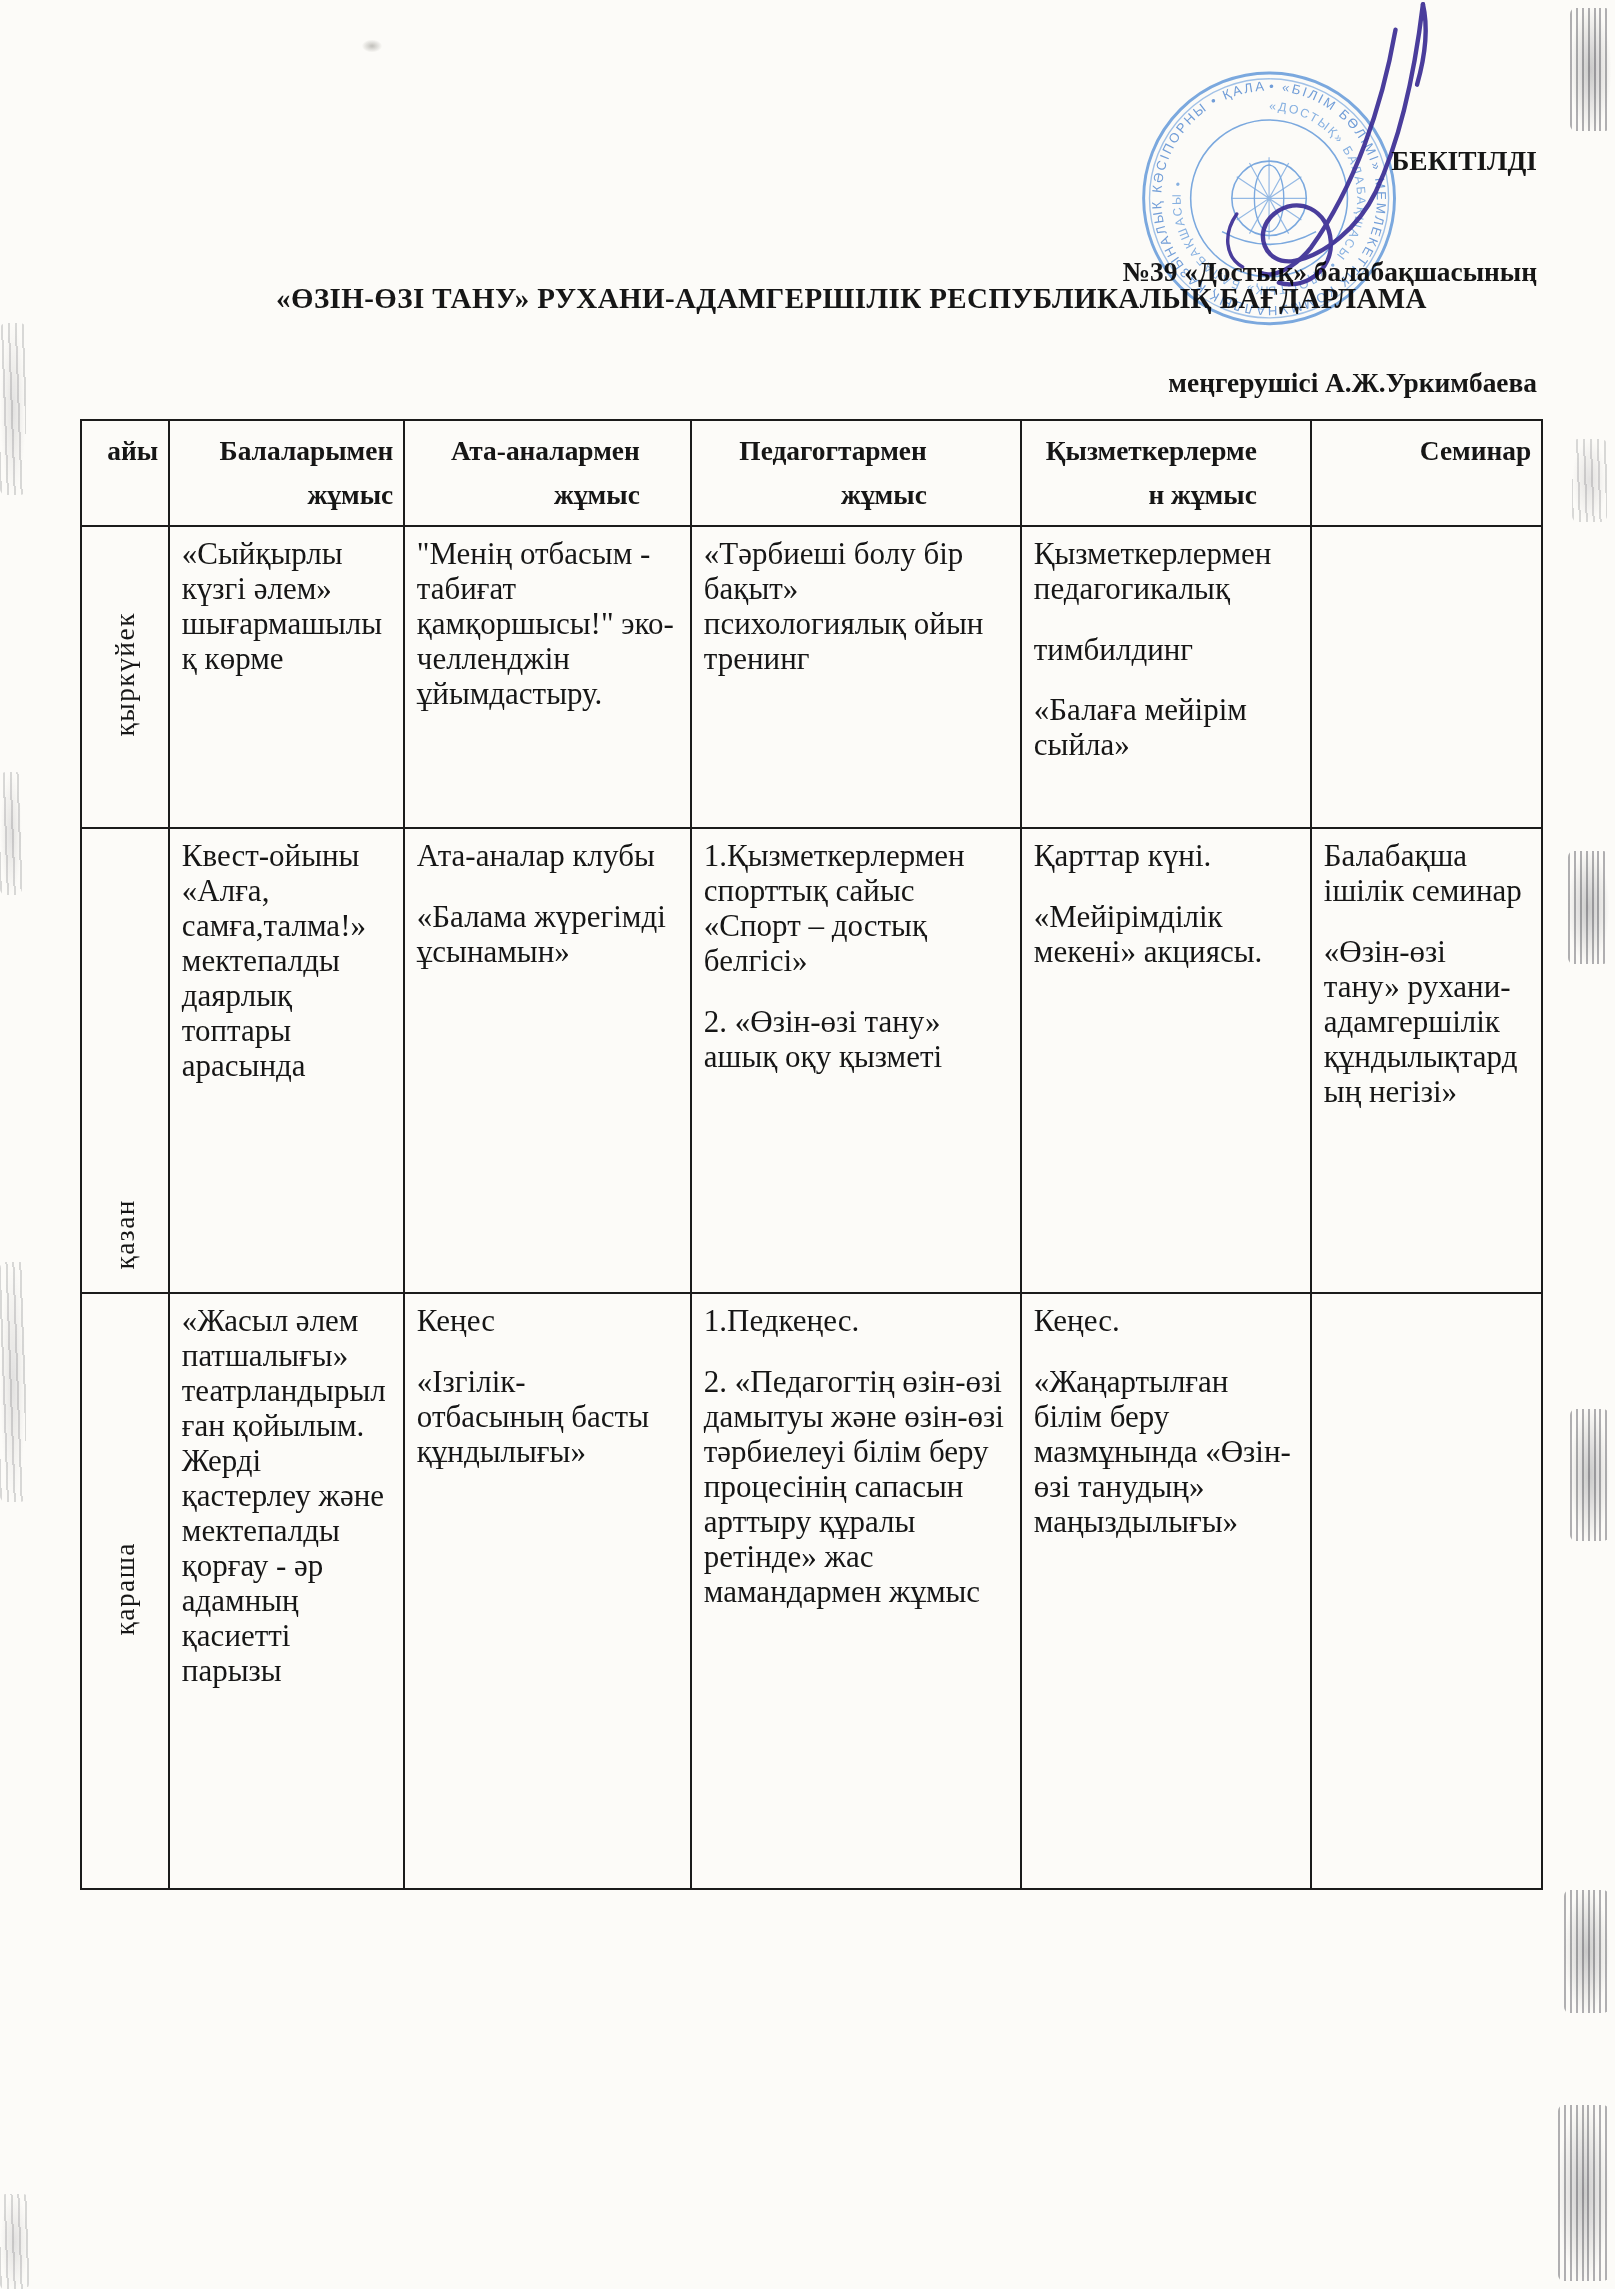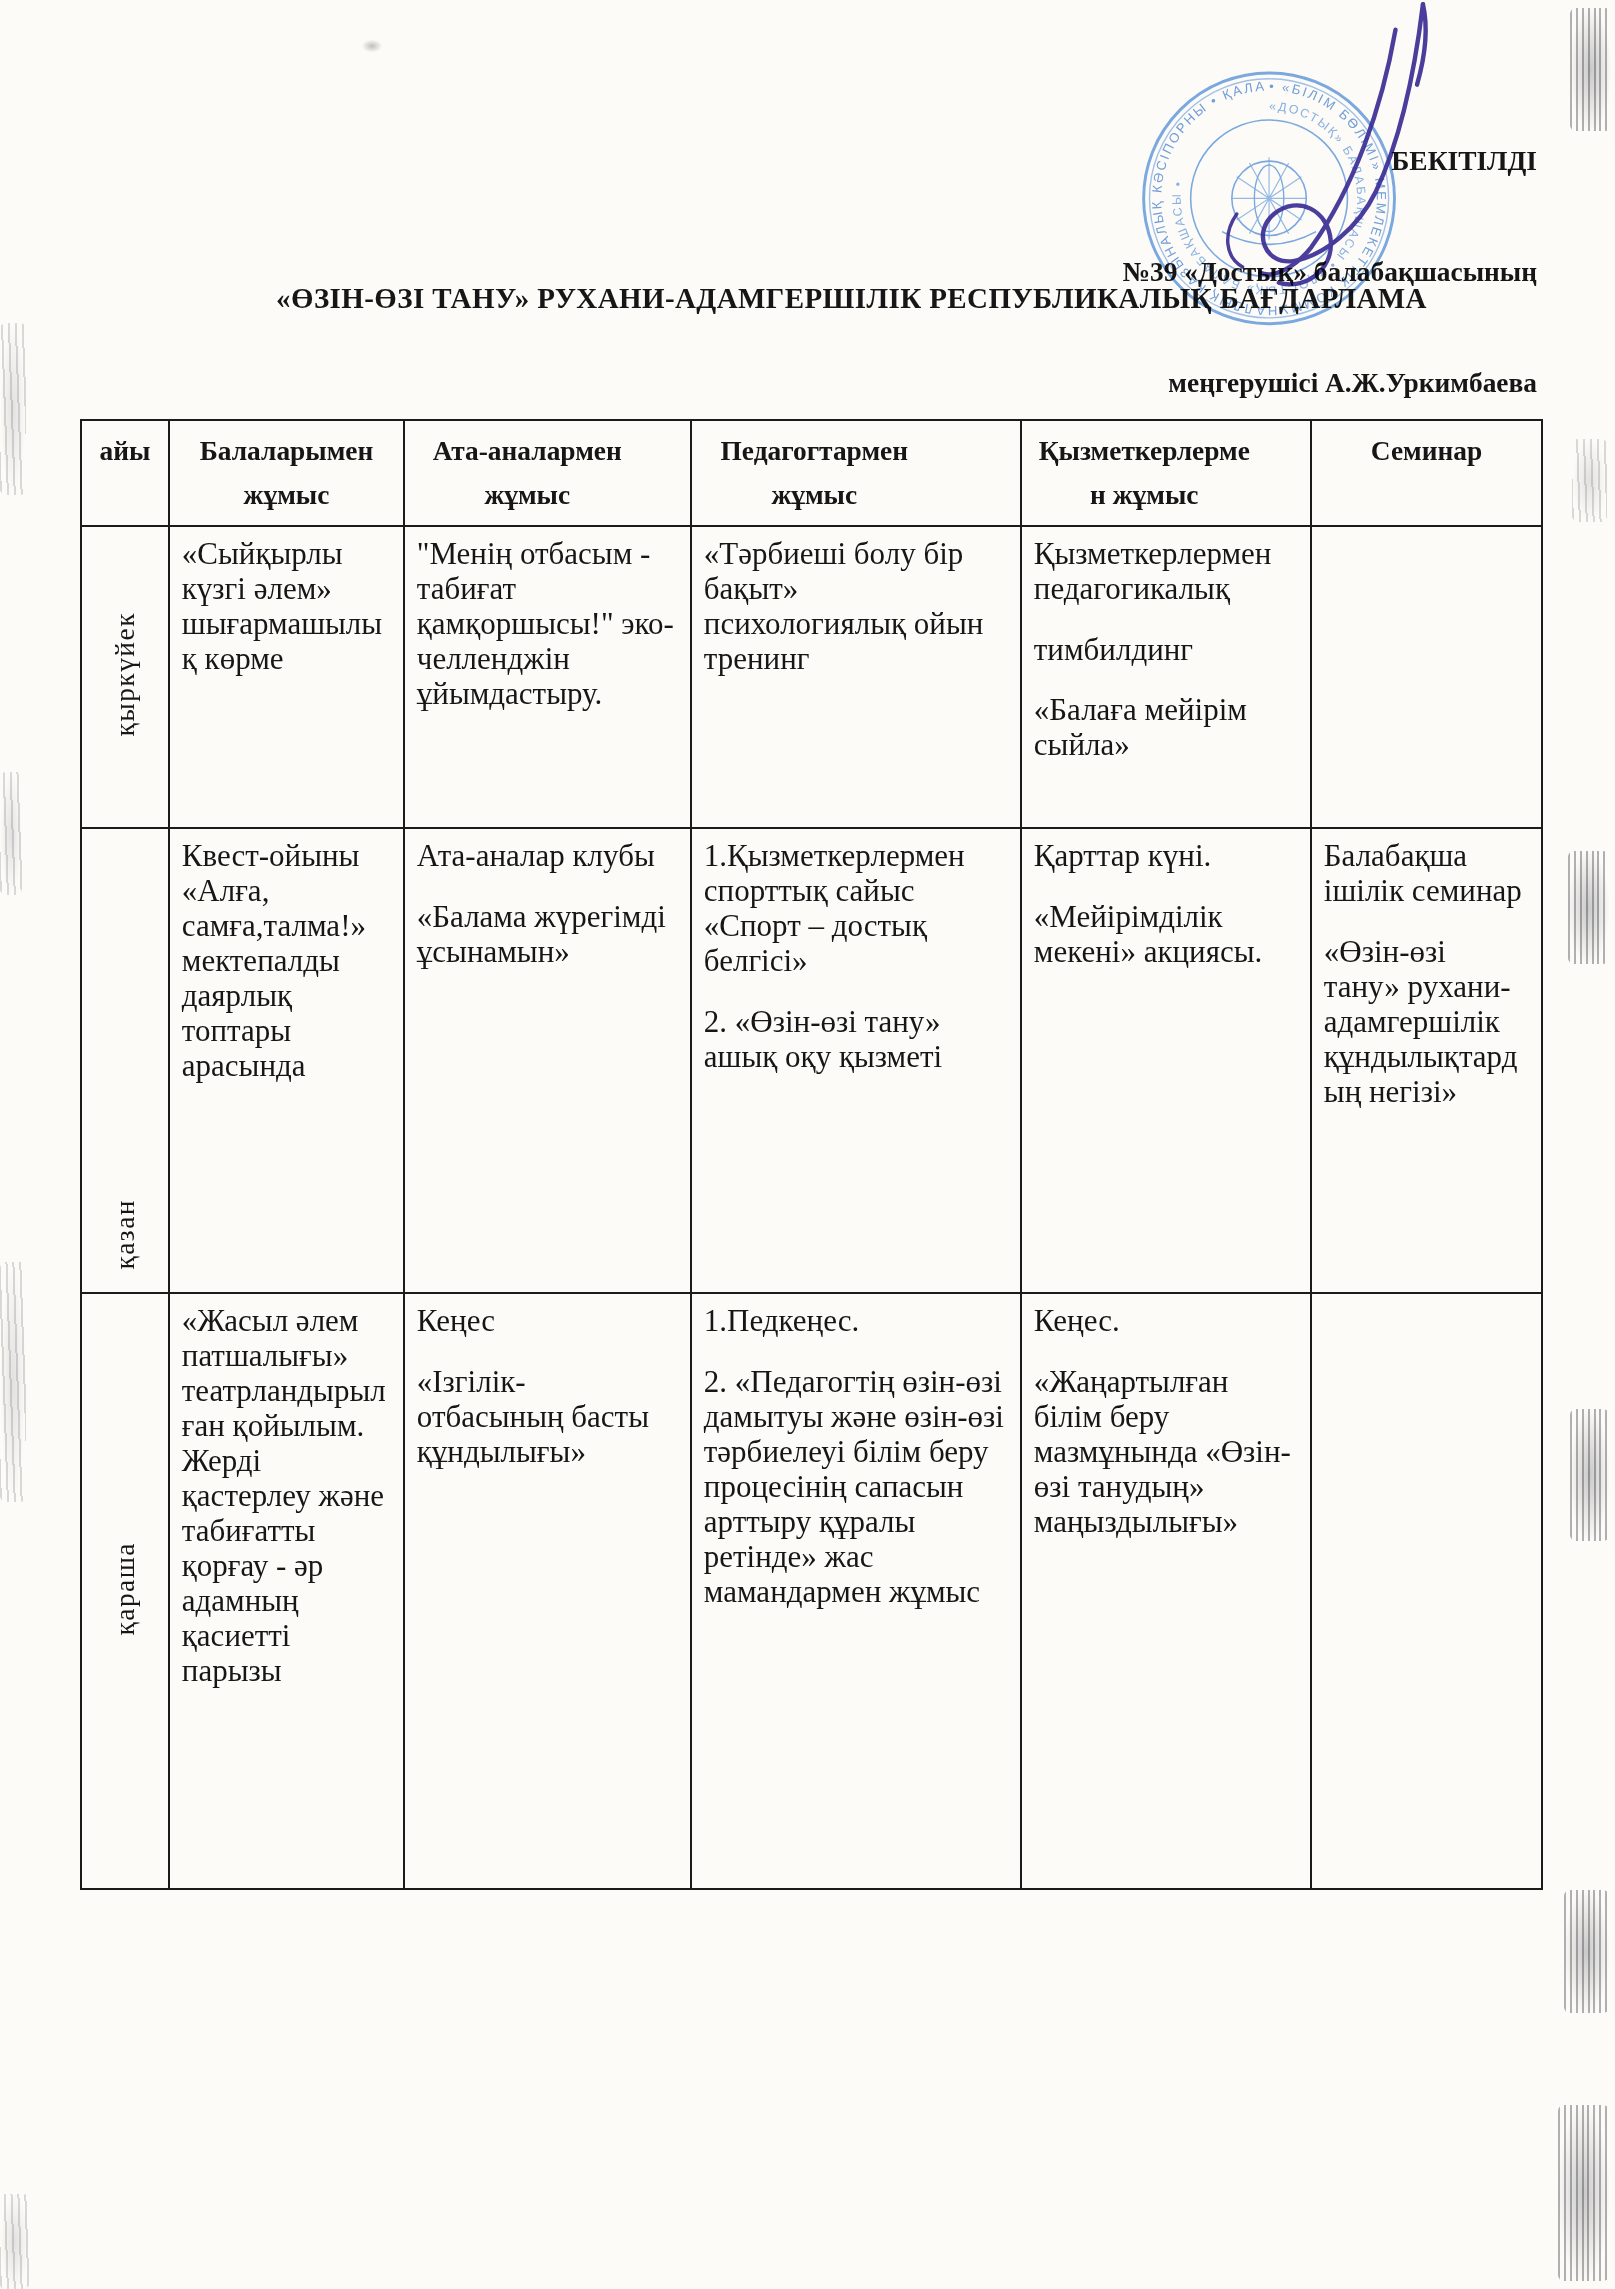--- a/index.html
+++ b/index.html
@@ -46,21 +46,21 @@
   table.plan {
     position:absolute; left:80px; top:419px;
     width:1462px;
     border-collapse:collapse; table-layout:fixed;
     border:2.9px solid #151515;
     z-index:2;
   }
   table.plan th, table.plan td { border:2px solid #1b1b1b; }
   table.plan thead tr { height:101px; border-bottom:2.9px solid #151515; }
   table.plan th {
-    font-weight:bold; text-align:center; vertical-align:top;
+    font-weight:bold; text-align:right; vertical-align:top;
     padding:7.8px 9.8px; font-size:27.4px; line-height:44px;
   }
   table.plan th .hdr { display:block; max-width:225px; word-wrap:break-word; }
   td.cell { vertical-align:top; padding:9.8px 11.8px; }
   .para {
     margin:0 0 25.5px; font-size:31px; line-height:35px;
     word-wrap:break-word;
   }
   .para:last-child { margin-bottom:0; }
   td.month-cell { text-align:center; vertical-align:middle; padding:7.8px 3.9px; }
@@ -220,21 +220,21 @@
             <p class="para">«Мейірімділік мекені» акциясы.</p>
           </td>
         <td class="cell">
             <p class="para">Балабақша ішілік семинар</p>
             <p class="para">«Өзін-өзі тану» рухани-адамгершілік құндылықтардың негізі»</p>
           </td>
       </tr>
       <tr class="r3">
         <td class="month-cell"><span class="month-label">қараша</span></td>
         <td class="cell">
-            <p class="para">«Жасыл әлем патшалығы» театрландырылған қойылым. Жерді қастерлеу және табиғатты қорғау - әр адамның қасиетті парызы</p>
+            <p class="para">«Жасыл әлем патшалығы» театрландырылған қойылым. Жерді қастерлеу және мектепалды қорғау - әр адамның қасиетті парызы</p>
           </td>
         <td class="cell">
             <p class="para">Кеңес</p>
             <p class="para">«Ізгілік- отбасының басты құндылығы»</p>
           </td>
         <td class="cell">
             <p class="para">1.Педкеңес.</p>
             <p class="para">2. «Педагогтің өзін-өзі дамытуы және өзін-өзі тәрбиелеуі білім беру процесінің сапасын арттыру құралы ретінде» жас мамандармен жұмыс</p>
           </td>
         <td class="cell">

